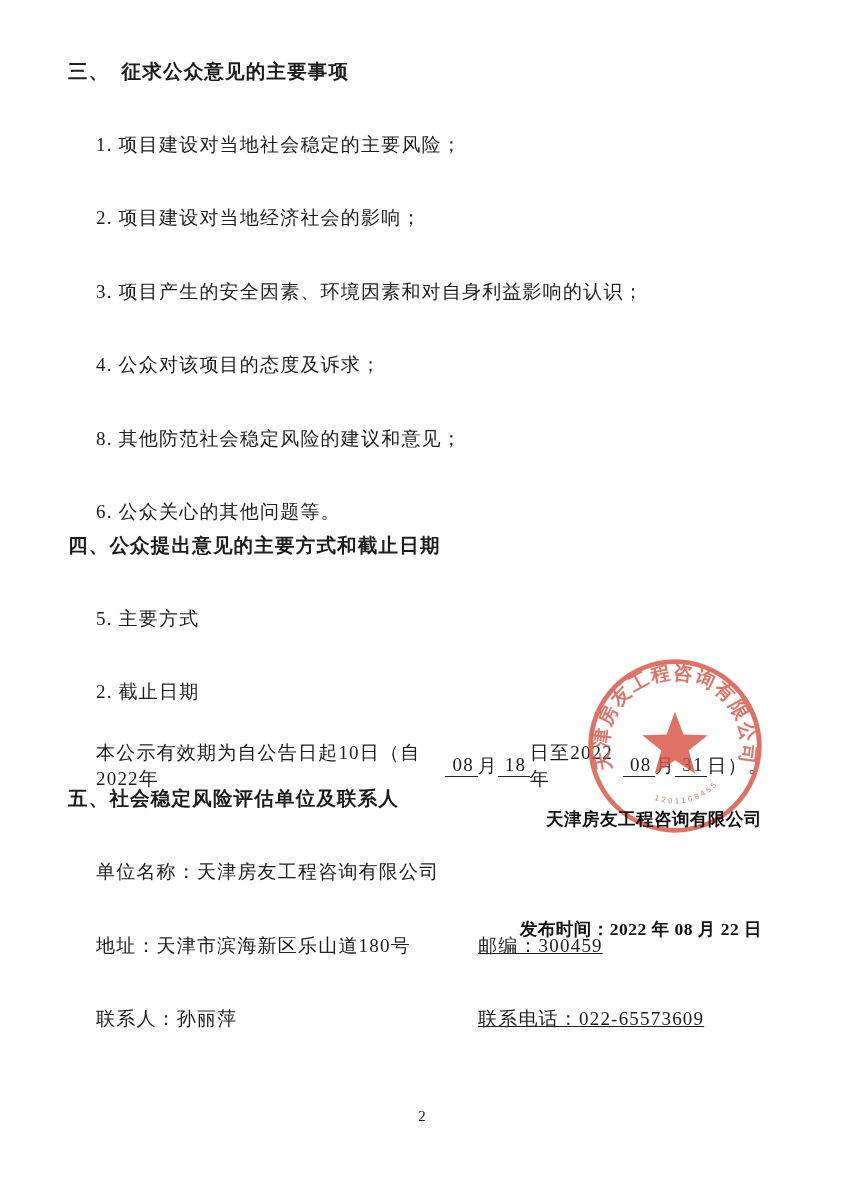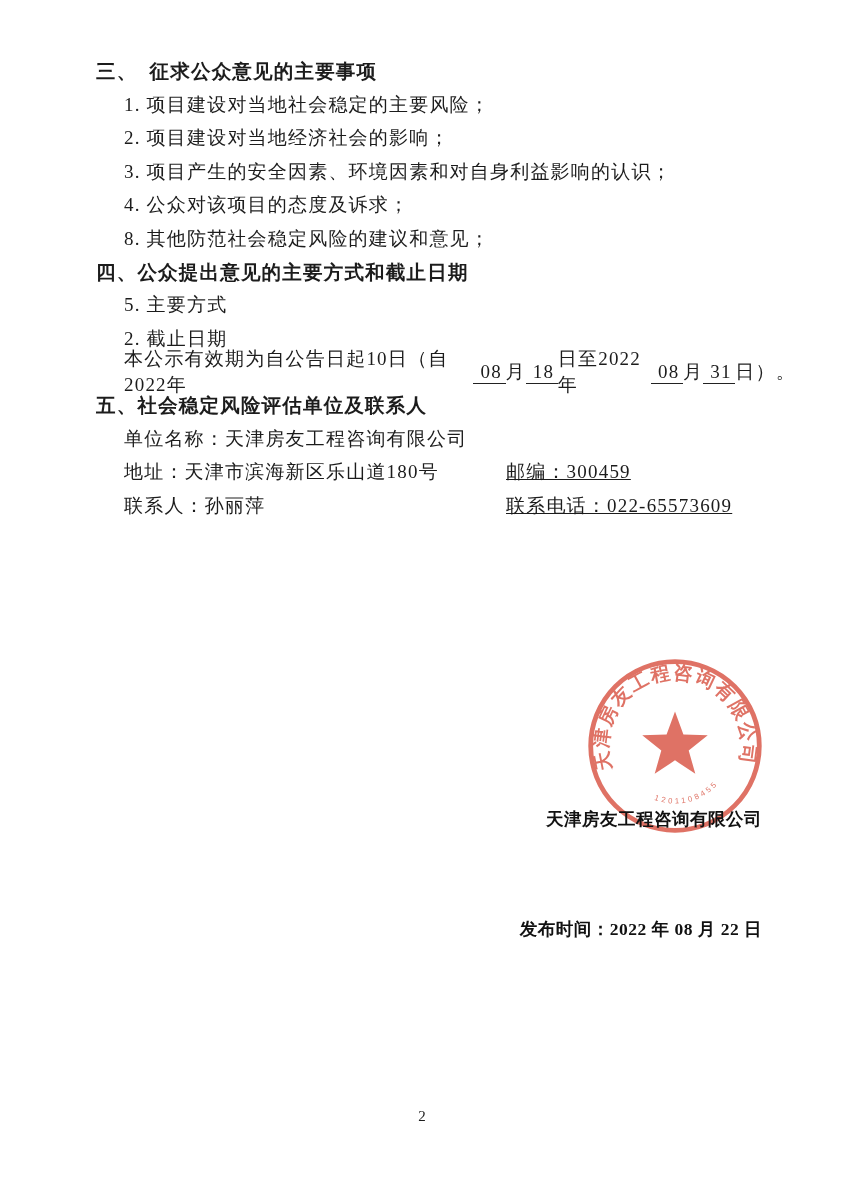--- a/index.html
+++ b/index.html
@@ -7,36 +7,36 @@
     position:relative;
     width:844px;height:1200px;
     margin:0 auto;
     background:#ffffff;
     font-family:"Liberation Serif","DejaVu Serif",serif;
     color:#1c1c1c;
     overflow:hidden;
   }
   .content{
     position:absolute;
-    left:96px;top:55px;
+    left:68px;top:55px;
     width:700px;
   }
   .line{
     height:33.4px;
     display:flex;
     align-items:center;
     font-size:19px;
     letter-spacing:1.2px;
     white-space:pre-wrap;
   }
   .heading{
     font-weight:bold;
     font-size:19.5px;
   }
-  .indent{ padding-left:28px; }
+  .indent{ padding-left:28px;margin-top:40px; }
   .cols{ }
   .colL{ flex:0 0 382px; white-space:pre-wrap; }
   .colR{ flex:1; white-space:pre-wrap;text-decoration:underline; }
   .u{
     border-bottom:1.5px solid #222;
     padding:0 1px;
   }
   .seal{
     position:absolute;
     left:584px;top:655px;
@@ -68,20 +68,21 @@
 <div class="page">
 
   <main class="content">
 
     <div class="line heading">三、  征求公众意见的主要事项</div>
     <div class="line indent">1. 项目建设对当地社会稳定的主要风险；</div>
     <div class="line indent">2. 项目建设对当地经济社会的影响；</div>
     <div class="line indent">3. 项目产生的安全因素、环境因素和对自身利益影响的认识；</div>
     <div class="line indent">4. 公众对该项目的态度及诉求；</div>
     <div class="line indent">8. 其他防范社会稳定风险的建议和意见；</div>
+    <div class="line indent">6. 公众关心的其他问题等。</div>
 
     <div class="line heading">四、公众提出意见的主要方式和截止日期</div>
     <div class="line indent">5. 主要方式</div>
     <div class="line indent">2. 截止日期</div>
     <div class="line indent">
       <span>本公示有效期为自公告日起10日（自2022年</span><span class="u"> 08 </span><span>月</span><span class="u"> 18 </span><span>日至2022年</span><span class="u"> 08 </span><span>月</span><span class="u"> 31 </span><span>日）。</span>
     </div>
 
     <div class="line heading">五、社会稳定风险评估单位及联系人</div>
     <div class="line indent cols">

